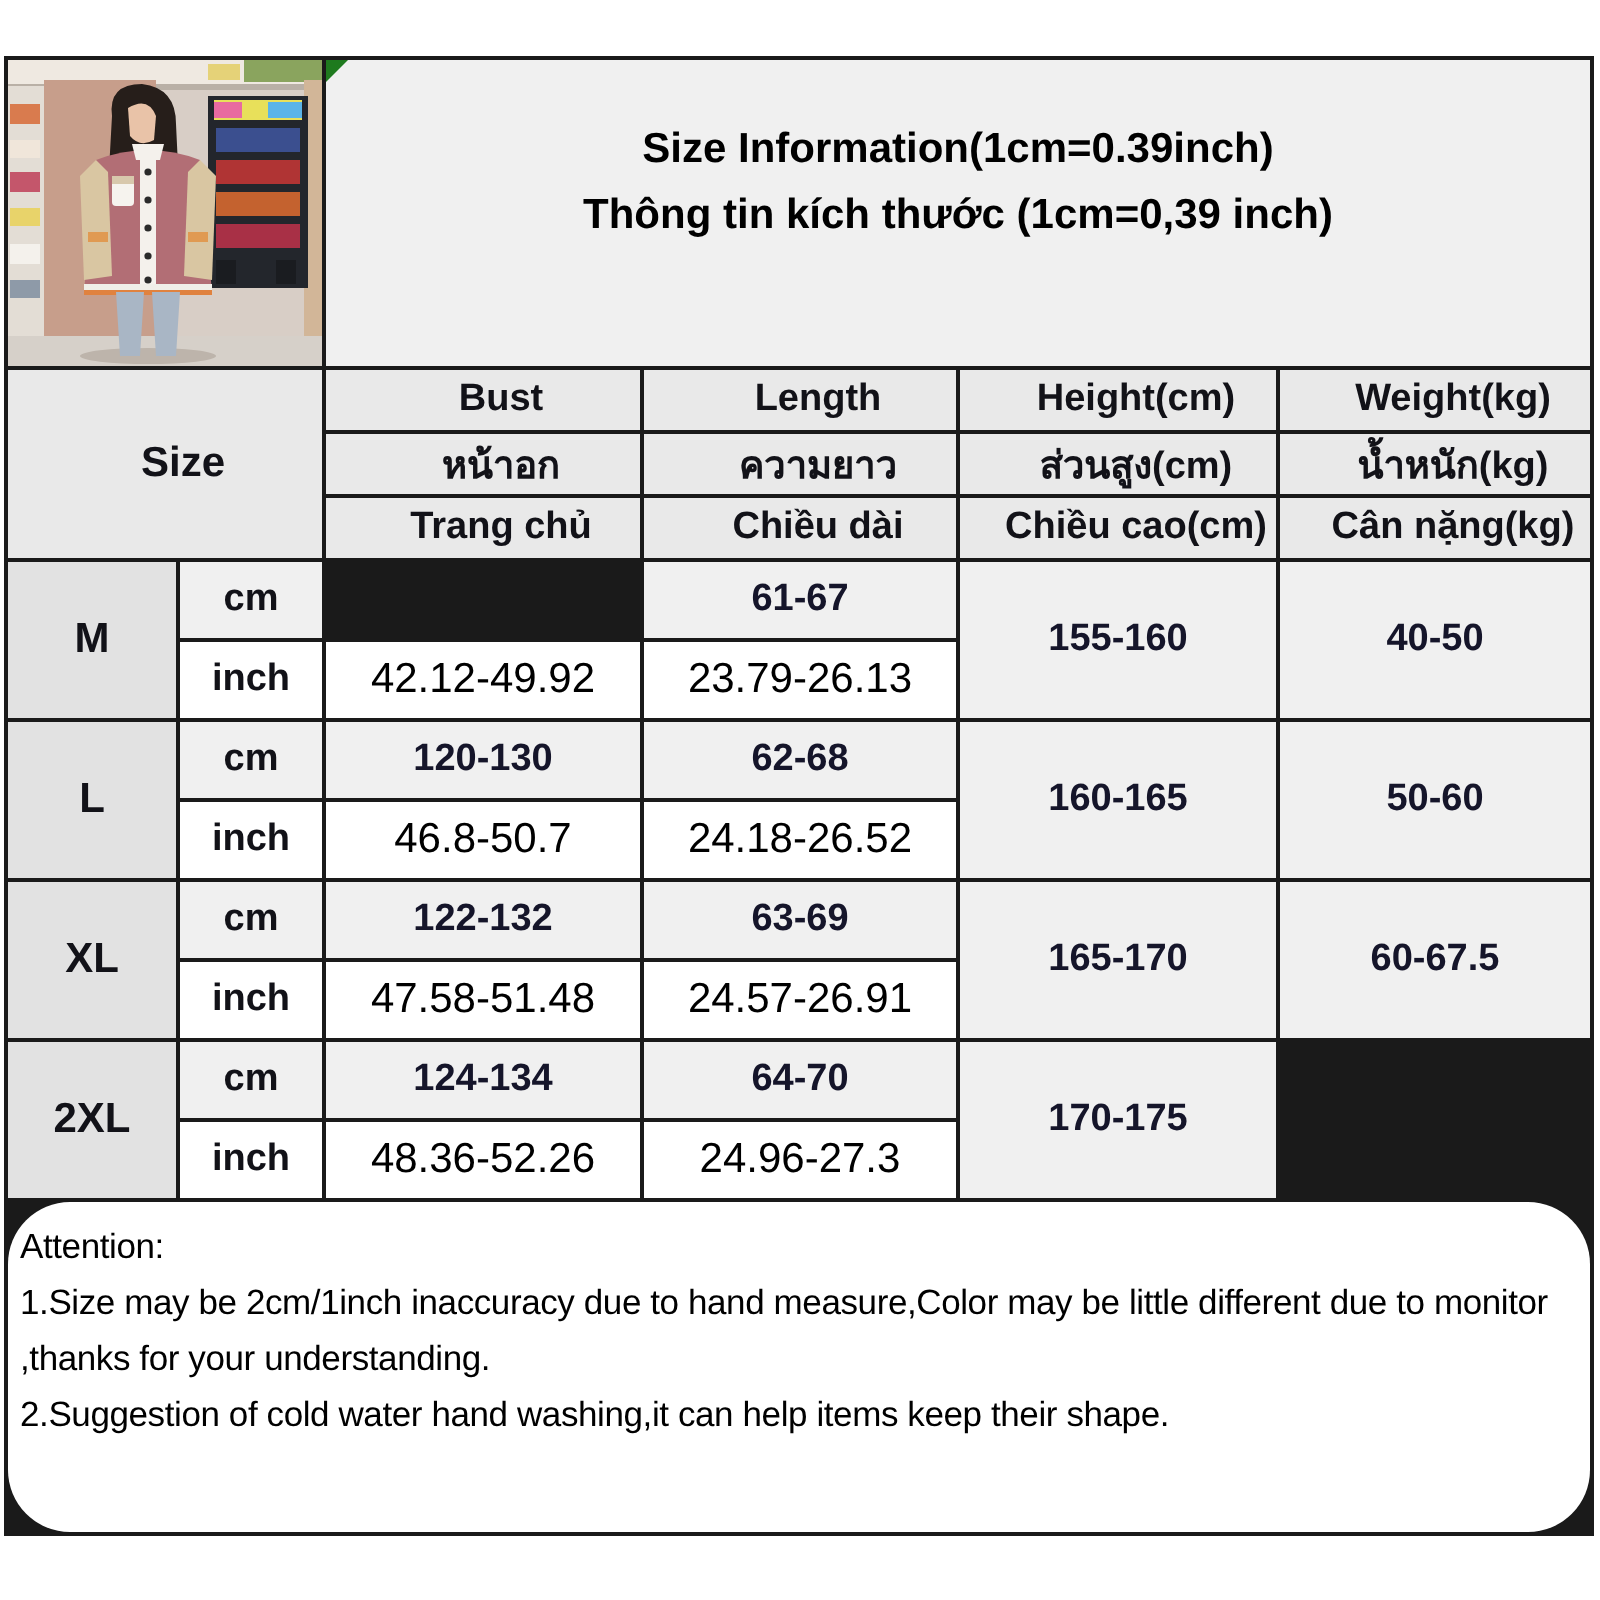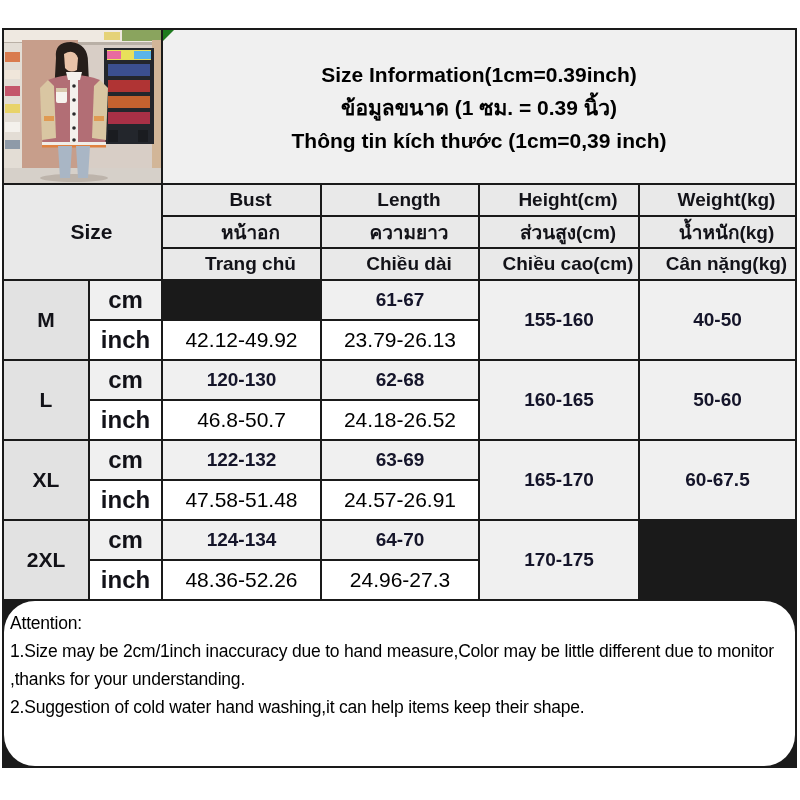--- a/index.html
+++ b/index.html
@@ -12,21 +12,21 @@
     position:absolute;left:2px;top:28px;width:795px;height:740px;
     background:#1a1a1a;display:grid;box-sizing:border-box;padding:2px;gap:2px;
     grid-template-columns:84px 71px 157px 156px 158px 155px;
     grid-template-rows:153px 30px 30px 30px 38px 38px 38px 38px 38px 38px 38px 38px 165px;
   }
   .c{background:#ffffff;display:flex;align-items:center;justify-content:center;
      text-align:center;overflow:hidden;}
   .g{background:#f0f0f0;}      
   .h{background:#e9e9e9;font-weight:700;font-size:19px;padding-left:18px;} 
   .s{background:#e2e2e2;font-weight:700;font-size:21px;} 
-  .u{font-weight:700;font-size:24px;}                    
+  .u{font-weight:700;font-size:19px;}                    
   .b{font-weight:700;font-size:19px;color:#15152a;}      
   .n{font-weight:400;font-size:21px;color:#000;}         
   .title-cell{background:#f0f0f0;flex-direction:column;justify-content:flex-start;
      padding-top:28px;box-sizing:border-box;}
   .title-line{font-weight:700;font-size:21px;line-height:33px;color:#000;}
   .photo-cell{background:#d9cdc4;position:relative;padding:0;}
   .photo-cell svg{display:block;width:100%;height:100%;}
   .attention{background:#ffffff;display:block;box-sizing:border-box;
      padding:8px 8px 0 6px;text-align:left;border-radius:31px;}
   .attention .att-line{font-size:17.5px;line-height:28px;letter-spacing:-0.2px;color:#000;}
@@ -98,21 +98,20 @@
       <rect x="52" y="58" width="11" height="15" rx="2" fill="#f6f3ee"></rect>
       <rect x="52" y="58" width="11" height="4" fill="#d8c8ac"></rect>
 
       <path d="M54 116 L68 116 L66 148 L56 148 Z" fill="#a9b6c5"></path>
       <path d="M72 116 L86 116 L84 148 L74 148 Z" fill="#a9b6c5"></path>
     </svg>
   </div>
 
   <div class="c title-cell" style="grid-area:1/3/2/7">
     <div class="title-line">Size Information(1cm=0.39inch)</div>
-    <div class="title-line">ข้อมูลขนาด (1 ซม. = 0.39 นิ้ว)</div>
     <div class="title-line">Thông tin kích thước (1cm=0,39 inch)</div>
   </div>
 
   <div class="c h" style="grid-area:2/1/5/3;font-size:21px">Size</div>
 
   <div class="c h" style="grid-area:2/3">Bust</div>
   <div class="c h" style="grid-area:2/4">Length</div>
   <div class="c h" style="grid-area:2/5">Height(cm)</div>
   <div class="c h" style="grid-area:2/6">Weight(kg)</div>
 

